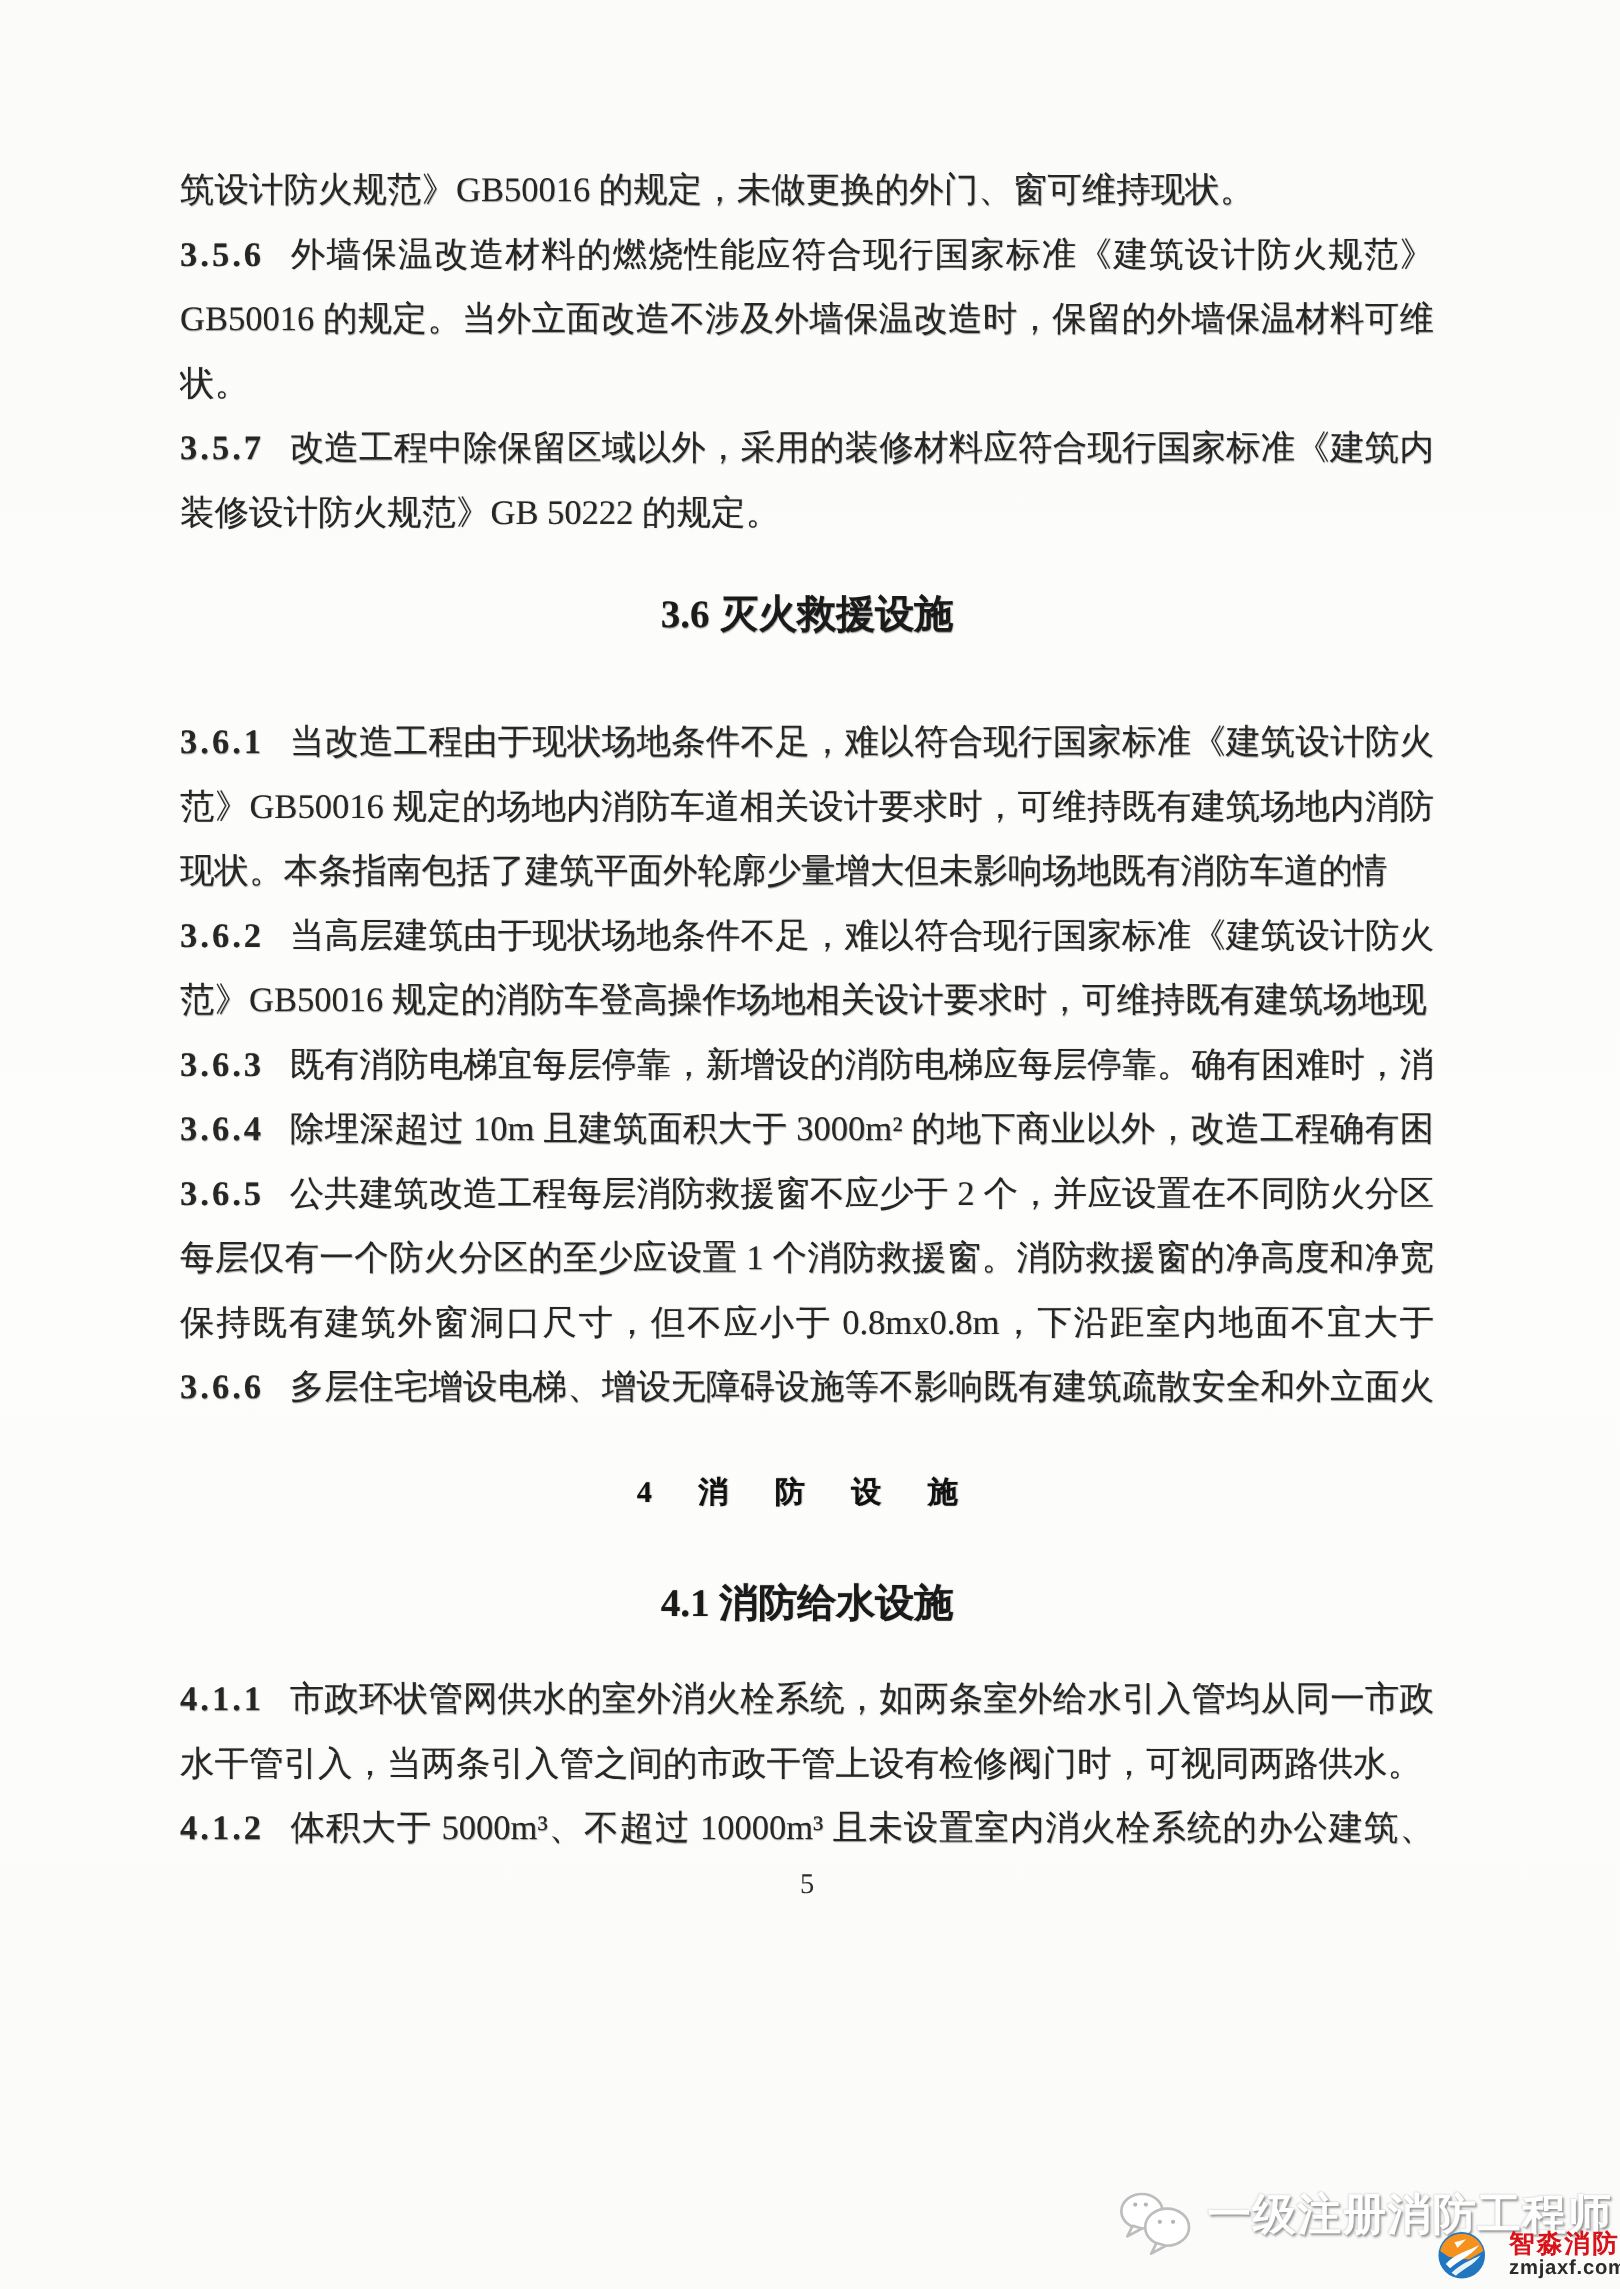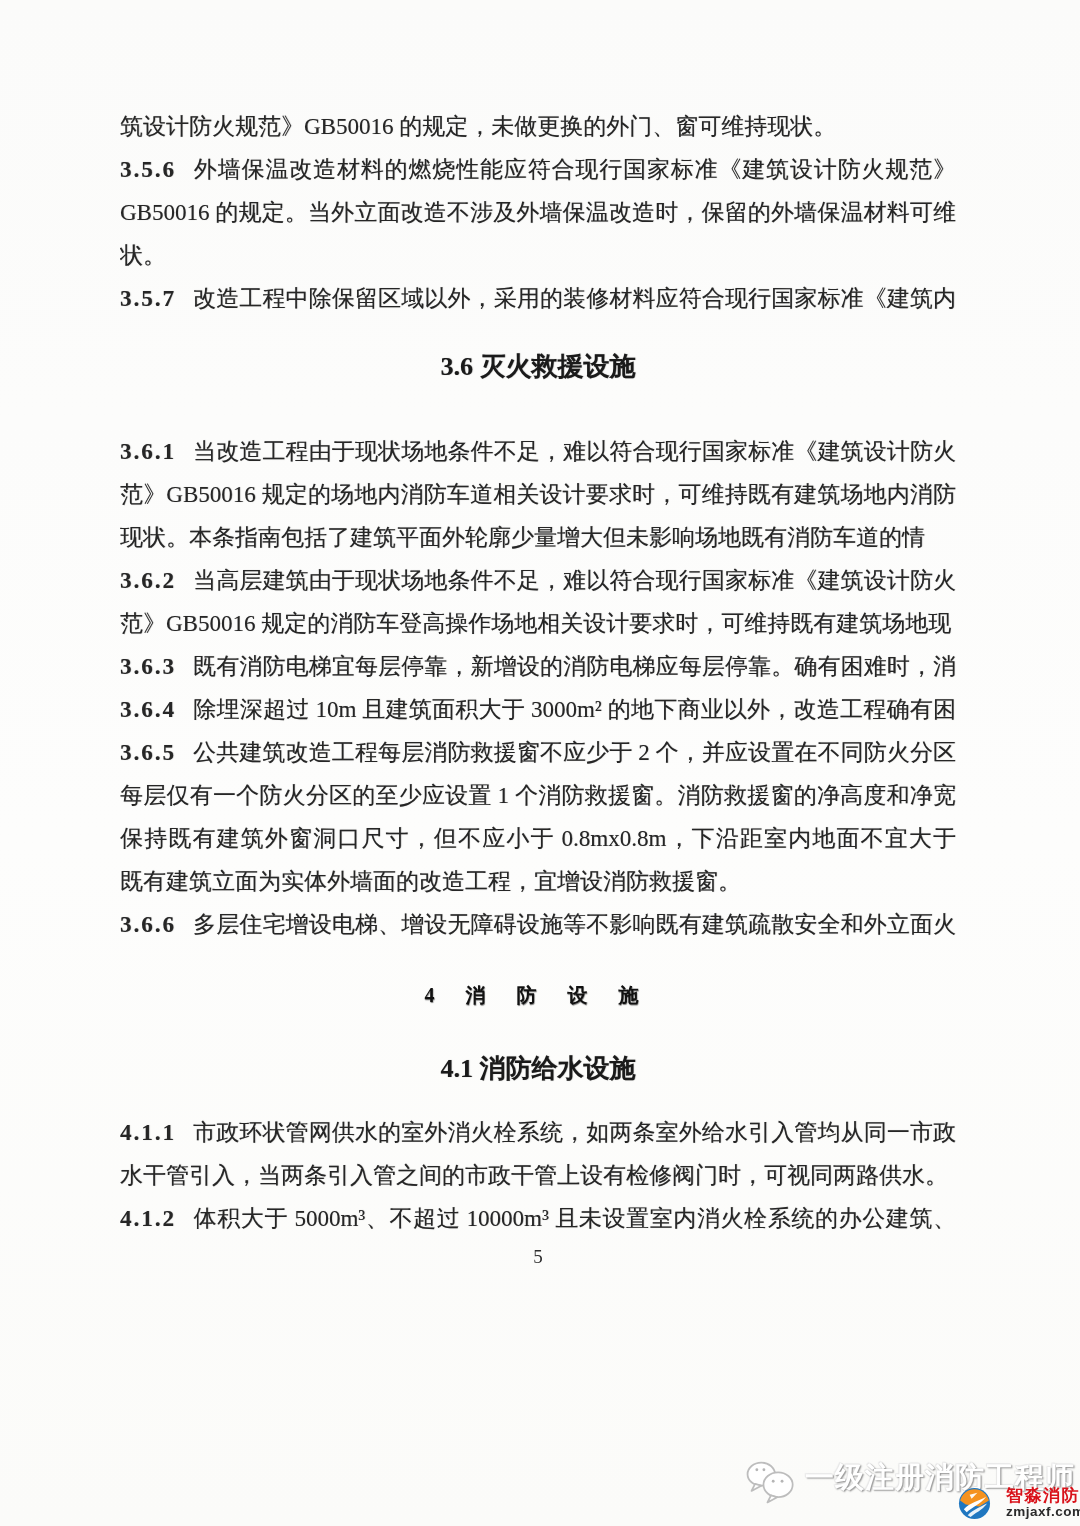--- a/index.html
+++ b/index.html
@@ -47,34 +47,34 @@
 <body>
 
 <div class="page">
 
   <div class="content">
     <p class="line"><span>筑设计防火规范》GB50016 的规定，未做更换的外门、窗可维持现状。</span></p>
     <p class="line fill"><span class="num">3.5.6</span><span>外墙保温改造材料的燃烧性能应符合现行国家标准《建筑设计防火规范》</span></p>
     <p class="line fill"><span>GB50016 的规定。当外立面改造不涉及外墙保温改造时，保留的外墙保温材料可维持现</span></p>
     <p class="line"><span>状。</span></p>
     <p class="line fill"><span class="num">3.5.7</span><span>改造工程中除保留区域以外，采用的装修材料应符合现行国家标准《建筑内部</span></p>
+    <p class="line"><span>装修设计防火规范》GB 50222 的规定。</span></p>
 
     <p class="h-section sec1">3.6 灭火救援设施</p>
 
     <p class="line fill"><span class="num">3.6.1</span><span>当改造工程由于现状场地条件不足，难以符合现行国家标准《建筑设计防火规</span></p>
     <p class="line fill"><span>范》GB50016 规定的场地内消防车道相关设计要求时，可维持既有建筑场地内消防车道</span></p>
     <p class="line"><span>现状。本条指南包括了建筑平面外轮廓少量增大但未影响场地既有消防车道的情景。</span></p>
     <p class="line fill"><span class="num">3.6.2</span><span>当高层建筑由于现状场地条件不足，难以符合现行国家标准《建筑设计防火规</span></p>
     <p class="line"><span>范》GB50016 规定的消防车登高操作场地相关设计要求时，可维持既有建筑场地现状。</span></p>
     <p class="line fill"><span class="num">3.6.3</span><span>既有消防电梯宜每层停靠，新增设的消防电梯应每层停靠。确有困难时，消防</span></p>
     <p class="line fill"><span class="num">3.6.4</span><span>除埋深超过 10m 且建筑面积大于 3000m² 的地下商业以外，改造工程确有困难</span></p>
     <p class="line fill"><span class="num">3.6.5</span><span>公共建筑改造工程每层消防救援窗不应少于 2 个，并应设置在不同防火分区内，</span></p>
     <p class="line fill"><span>每层仅有一个防火分区的至少应设置 1 个消防救援窗。消防救援窗的净高度和净宽度可</span></p>
     <p class="line fill"><span>保持既有建筑外窗洞口尺寸，但不应小于 0.8mx0.8m，下沿距室内地面不宜大于 1.2m。</span></p>
-    <p class="line"><span>既有建筑立面为实体外墙面的改造工程，宜增设消防救援窗。</span></p>
     <p class="line fill"><span class="num">3.6.6</span><span>多层住宅增设电梯、增设无障碍设施等不影响既有建筑疏散安全和外立面火灾</span></p>
 
     <p class="h-chapter">4 消 防 设 施</p>
     <p class="h-section sec2">4.1 消防给水设施</p>
 
     <p class="line fill"><span class="num">4.1.1</span><span>市政环状管网供水的室外消火栓系统，如两条室外给水引入管均从同一市政给</span></p>
     <p class="line"><span>水干管引入，当两条引入管之间的市政干管上设有检修阀门时，可视同两路供水。</span></p>
     <p class="line fill"><span class="num">4.1.2</span><span>体积大于 5000m³、不超过 10000m³ 且未设置室内消火栓系统的办公建筑、教学</span></p>
 
     <p class="page-num">5</p>

